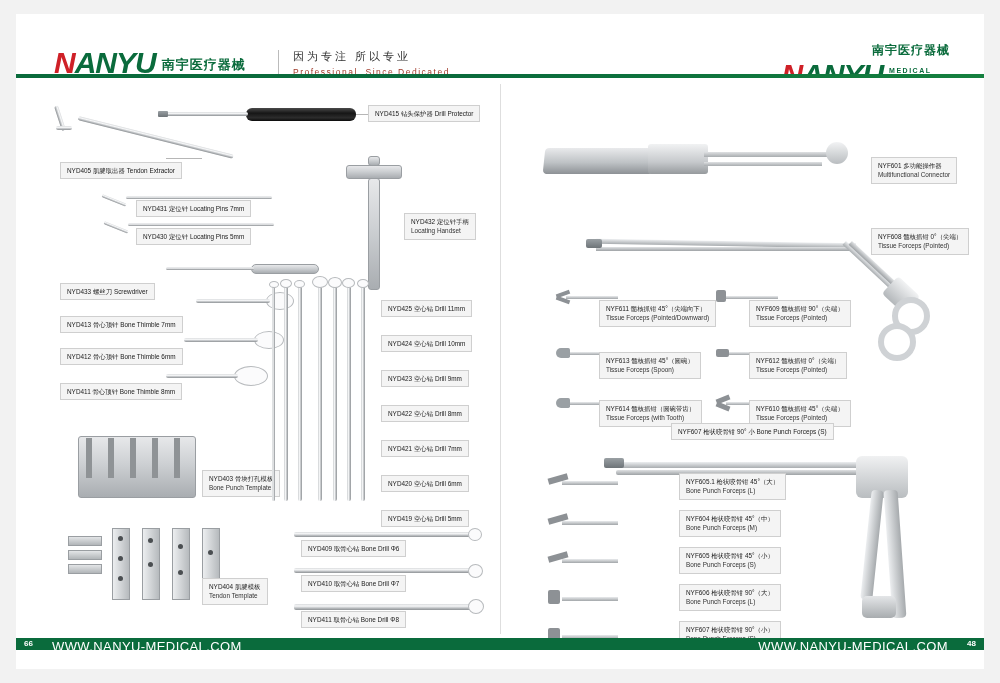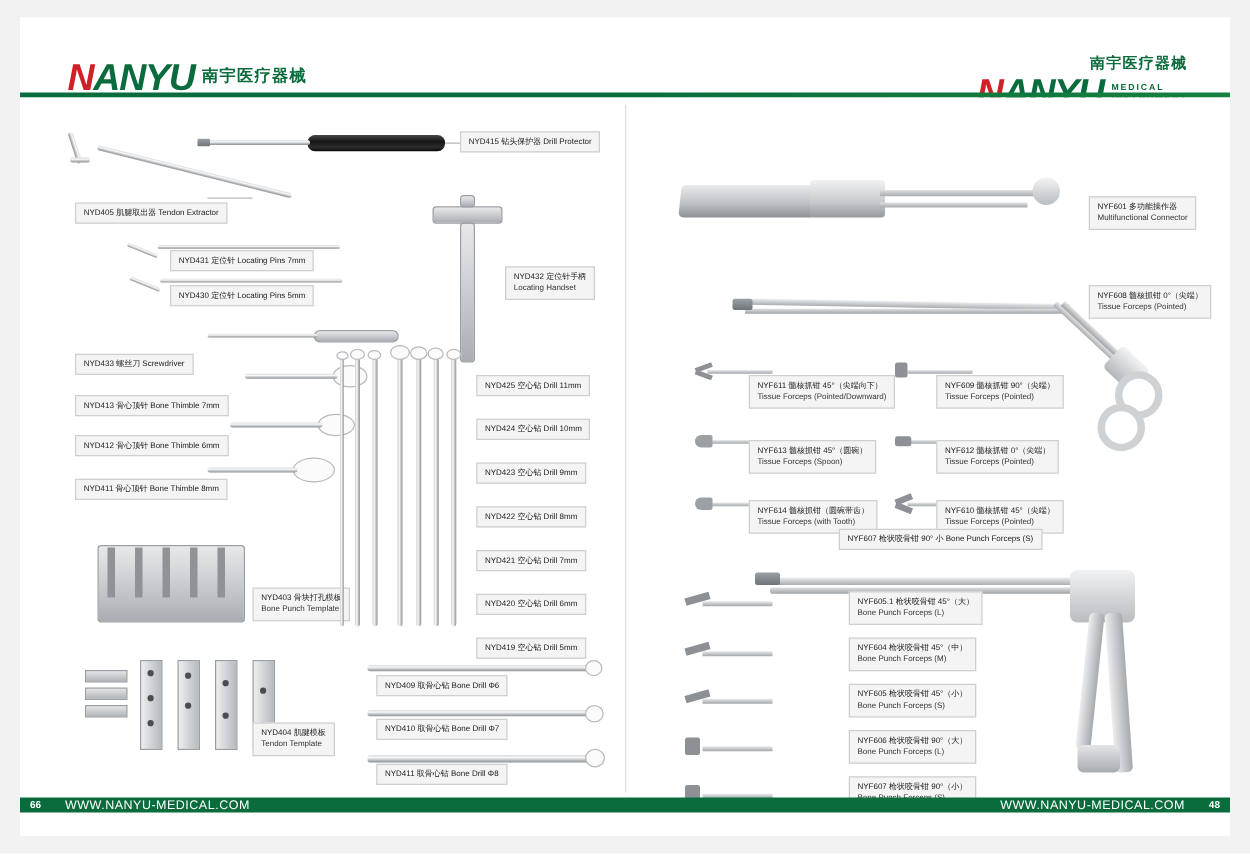--- a/index.html
+++ b/index.html
@@ -62,21 +62,21 @@
     color: #0a6b3c;
     font-weight: bold;
     margin-top: 2px;
   }
   .logo-cn {
     font-size: 13px; color: #0a6b3c; font-weight: bold;
     margin-left: 6px; margin-bottom: 4px;
     letter-spacing: 1px;
   }
   .logo-left-block { display: flex; flex-direction: column; }
-  .logo-left-row { display: flex; align-items: center; }
+  .logo-left-row { display: flex; align-items: flex-end; }
   .logo-left-underline {
     width: 200px; height: 2px; background: #0a6b3c; margin-top: 3px;
   }
   .slogan {
     position: absolute; left: 262px; top: 36px;
     border-left: 1px solid #bbb;
     padding-left: 14px;
     line-height: 1.25;
   }
   .slogan-cn {
@@ -119,21 +119,21 @@
   }
   .pg-num {
     position: absolute;
     font-size: 8px; color: #ffffff; font-weight: bold;
     top: 639px;
   }
   .pg-left { left: 24px; }
   .pg-right { right: 24px; }
   .footer-url {
     position: absolute; top: 639px;
-    font-size: 10px; color: #ffffff; letter-spacing: .4px;
+    font-size: 13px; color: #ffffff; letter-spacing: .4px;
   }
   .footer-url-left { left: 52px; }
   .footer-url-right { right: 52px; }
 
   
   .section-title {
     position: absolute;
     left: 535px; top: 102px;
     width: 300px; height: 18px;
     background: linear-gradient(to right, #0f7a43 0%, #14904f 70%, #ffffff 100%);
@@ -215,20 +215,24 @@
           <div class="nanyu-word"><span class="nanyu-n">N</span><span class="nanyu-rest">ANYU</span></div>
           <div class="logo-cn">南宇医疗器械</div>
         </div>
         <div style="display:flex;align-items:center;">
           <div class="logo-sub">MEDICAL  INSTRUMENT</div>
           <div class="logo-left-underline" style="flex:1;margin-left:6px;"></div>
         </div>
       </div>
     </div>
 
+    <div class="slogan">
+      <div class="slogan-cn">因为专注  所以专业</div>
+      <div class="slogan-en">Professional, Since Dedicated</div>
+    </div>
 
     <div class="logo-right">
       <div class="logo-right-cn">南宇医疗器械</div>
       <div class="logo-right-row">
         <div class="nanyu-word"><span class="nanyu-n">N</span><span class="nanyu-rest">ANYU</span></div>
         <div class="logo-right-sub">
           <span>MEDICAL</span>
           <span>INSTRUMENT</span>
         </div>
       </div>

